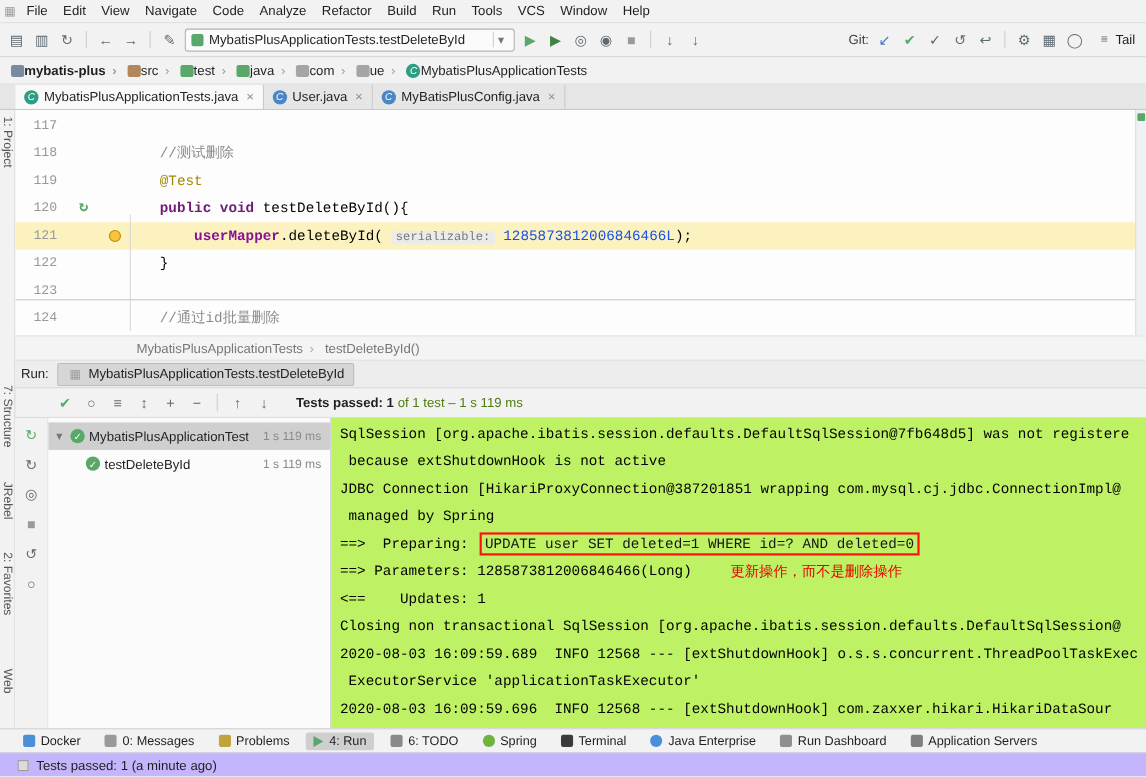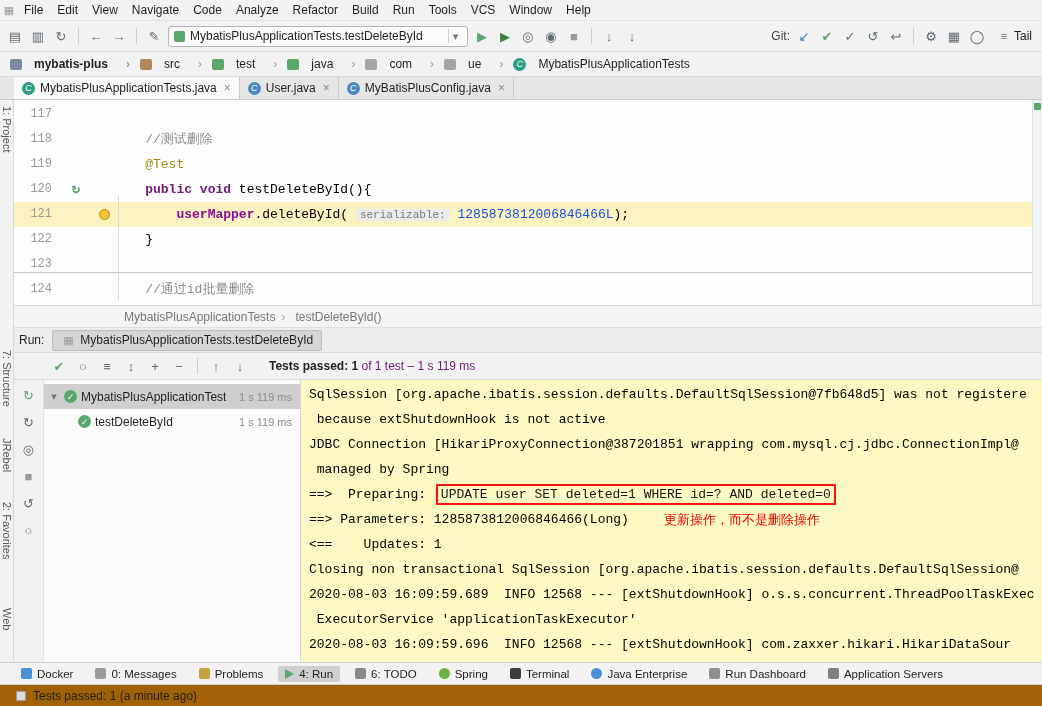--- a/index.html
+++ b/index.html
@@ -25,21 +25,21 @@
   .combo{display:flex;align-items:center;gap:5px;height:21px;background:#fbfbfb;border:1px solid #b4b4b4;
          border-radius:3px;padding:0 5px;width:300px;flex:none}
   .cfg-ico{width:11px;height:11px;border-radius:2px;background:#59a869;flex:none}
   .cfg-label{flex:1;white-space:nowrap;overflow:hidden;font-size:12px}
   .combo .dd{width:14px;border-left:1px solid #d0d0d0;color:#777}
   .git-label{margin-left:auto;color:#404040}
   .tailbtn{display:flex;align-items:center;gap:3px;margin-left:6px;padding-right:4px}
 
   
   .navbar{top:52px;height:25px;gap:2px;padding-left:6px;border-bottom:1px solid #dadada}
-  .crumb{display:flex;align-items:center;gap:12px;padding:2px 4px}
+  .crumb{display:flex;align-items:center;gap:0;padding:2px 4px}
   .crumb:not(:last-child)::after{content:"›";color:#9a9a9a;margin-left:6px}
   .crumb.bold{font-weight:bold}
   .fic{width:12px;height:11px;border-radius:2px;display:inline-block}
   .f-proj{background:#7a8aa0}
   .f-src{background:#b0885a}
   .f-green{background:#59a869}
   .f-gray{background:#a5a5a5}
   .cic{width:13px;height:13px;border-radius:50%;color:#fff;font-size:9px;display:inline-flex;
        align-items:center;justify-content:center;flex:none}
   .c-teal{background:#2e9e83}
@@ -83,35 +83,35 @@
   .ecitem:not(:last-child)::after{content:"›";color:#aaa;margin-left:6px}
 
   
   .runheader{top:328px;height:25px;left:14px;background:#ededed;border-bottom:1px solid #d9d9d9;
              gap:8px;padding-left:5px}
   .runtab{display:flex;align-items:center;gap:5px;background:#d6d6d6;border:1px solid #bdbdbd;
           height:21px;padding:0 8px;border-radius:2px}
   .runtoolbar{top:353px;height:27px;left:14px;border-bottom:1px solid #dcdcdc;gap:6px;padding-left:36px}
   .summary{margin-left:14px;white-space:nowrap}
   .summary b{font-weight:bold}
-  .gray{color:#701a75}
+  .gray{color:#4d7c0f}
   .runcontent{position:absolute;top:380px;height:282px;left:14px;right:0;display:flex;background:#fcfcfc}
   .vtools{width:30px;flex:none;display:flex;flex-direction:column;align-items:center;gap:9px;
           padding-top:6px;background:#f2f2f2;border-right:1px solid #e3e3e3}
   .tree{width:256px;flex:none;padding-top:4px;background:#fbfbfb}
   .trow{display:flex;align-items:center;height:25px;gap:4px;padding-left:4px}
   .trow.selected{background:#cfcfcf}
   .trow.child{padding-left:34px}
   .chev{color:#777;font-size:11px;width:12px;text-align:center}
   .tstat{width:13px;height:13px;border-radius:50%;background:#59a869;color:#fff;font-size:9px;
          display:inline-flex;align-items:center;justify-content:center;flex:none}
   .tlbl{white-space:nowrap;overflow:hidden}
   .ttime{margin-left:auto;margin-right:8px;color:#8a8a8a;font-size:11px;white-space:nowrap}
   .vsplit{width:1px;background:#d6d6d6;flex:none}
-  .console{flex:1;position:relative;overflow:hidden;padding:2px 0 0 8px;background:#fef9c3}
+  .console{flex:1;position:relative;overflow:hidden;padding:2px 0 0 8px;background:#bef264}
   .cline{height:25px;line-height:25px;font-family:"Liberation Mono",monospace;font-size:13px;
          color:#161616;white-space:pre;overflow:hidden}
   .t-sqlbox{border:2px solid #ff1111;padding:1px 3px;margin-left:2px}
   .annot{position:absolute;left:363px;top:129px;color:#e60000;font-size:13px;line-height:22px;
          font-family:"Liberation Sans",sans-serif}
 
   
   .lstrip{position:absolute;left:0;top:100px;width:14px;height:562px;background:#f2f2f2;
           border-right:1px solid #d9d9d9}
   .lslabel{position:absolute;left:1px;writing-mode:vertical-lr;font-size:11px;color:#555;white-space:nowrap}
@@ -129,21 +129,21 @@
   .bic-run{width:0;height:0;border-left:9px solid #59a869;border-top:5px solid transparent;
            border-bottom:5px solid transparent;background:none}
   .bic-todo{background:#8a8a8a;border-radius:2px}
   .bic-spring{background:#6db33f;border-radius:50%}
   .bic-term{background:#3b3b3b;border-radius:2px}
   .bic-jee{background:#4a90d9;border-radius:50%}
   .bic-dash{background:#8f8f8f;border-radius:2px}
   .bic-appsrv{background:#7f7f7f;border-radius:2px}
 
   
-  .statusbar{top:684px;height:22px;border-top:1px solid #d2d2d2;background:#a16207;gap:7px;padding-left:16px}
+  .statusbar{top:684px;height:22px;border-top:1px solid #d2d2d2;background:#c4b5fd;gap:7px;padding-left:16px}
   .sic{width:10px;height:10px;border:1px solid #9a9a9a;background:#dcdcdc;display:inline-block;flex:none}
 </style>
 </head>
 <body>
 
 <div class="app">
 
   <div class="row menubar">
     <span class="ico small grayico">▦</span>
     <span class="mi">File</span>

